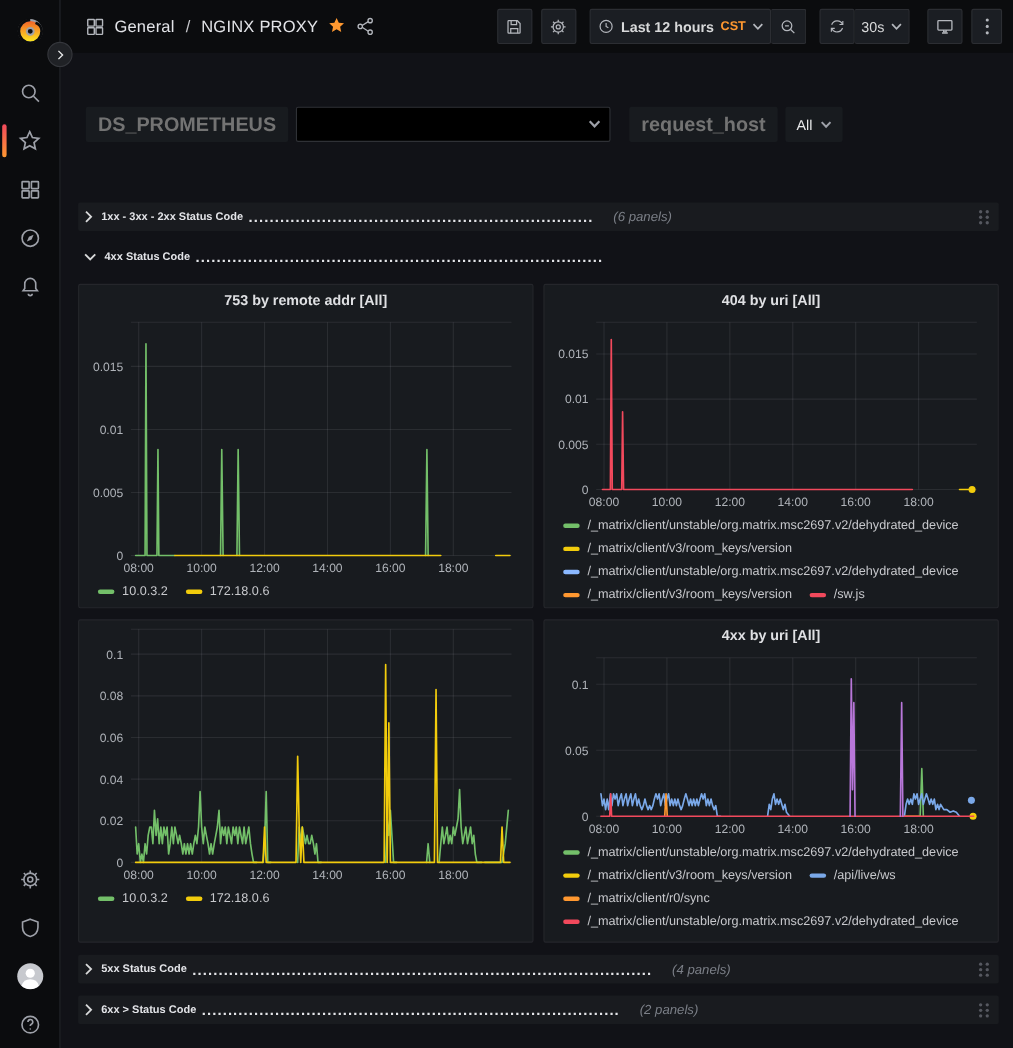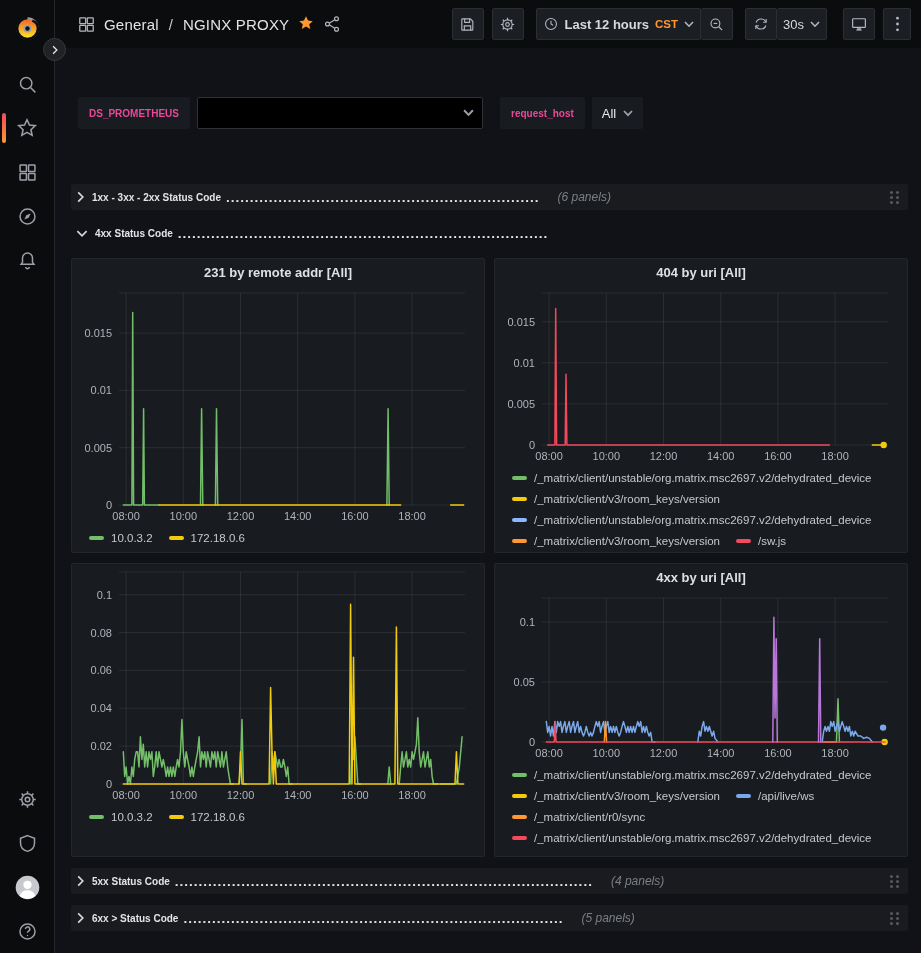--- a/index.html
+++ b/index.html
@@ -51,21 +51,21 @@
   .btn-group .nav-btn + .nav-btn { border-left:none; }
   .time-text { color:#d8d9da; font-size:13px; white-space:nowrap;font-weight:bold; }
   .tz-text { color:#ff9830; font-size:11.5px; font-weight:700; }
   .interval-text { color:#d8d9da; font-size:13px; }
   .kebab-btn { padding:0 4px; min-width:28px; }
 
   
   .submenu { height:42px; display:flex; align-items:center; padding:0 16px 0 23px; gap:7px; flex:0 0 auto; }
   .var-label {
     height:32px; display:flex; align-items:center; padding:0 11px;
-    background:#181b1f; border-radius:2px; color:#ec4899; font-weight:700; font-size:10px; cursor:pointer;
+    background:#181b1f; border-radius:2px; color:#737373; font-weight:700; font-size:18px; cursor:pointer;
   }
   .var-select {
     height:32px; width:286px; background:#000; border:1px solid #2f3136; border-radius:2px;
     display:flex; align-items:center; justify-content:flex-end; padding:0 8px; cursor:pointer;
   }
   .var-select svg, .var-all svg { stroke:#9da0a8; fill:none; stroke-width:1.8; }
   .var-all {
     height:32px; display:flex; align-items:center; gap:7px; padding:0 10px;
     background:#181b1f; border-radius:2px; color:#e8e9ea; font-size:13px; cursor:pointer;
   }
@@ -335,21 +335,21 @@
           <svg width="12" height="9" viewBox="0 0 13 9">
               <path d="m1.5 2 5 5 5-5"></path>
             </svg>
         </span>
         <span class="row-title">4xx Status Code</span>
         <span class="row-dots">..............................................................................</span>
       </div>
 
       <div class="panels-grid">
         <div class="panel">
-          <div class="panel-title">231 by remote addr [All]</div>
+          <div class="panel-title">753 by remote addr [All]</div>
           <svg class="chart" width="402" height="240">
               <line x1="42" x2="388" y1="8" y2="8" stroke="rgba(204,204,220,0.10)"></line>
               <line x1="49.1" x2="49.1" y1="8" y2="220" stroke="rgba(204,204,220,0.10)"></line>
               <text x="49.1" y="235" text-anchor="middle" class="tick">08:00</text>
               <line x1="106.3" x2="106.3" y1="8" y2="220" stroke="rgba(204,204,220,0.10)"></line>
               <text x="106.3" y="235" text-anchor="middle" class="tick">10:00</text>
               <line x1="163.5" x2="163.5" y1="8" y2="220" stroke="rgba(204,204,220,0.10)"></line>
               <text x="163.5" y="235" text-anchor="middle" class="tick">12:00</text>
               <line x1="220.7" x2="220.7" y1="8" y2="220" stroke="rgba(204,204,220,0.10)"></line>
               <text x="220.7" y="235" text-anchor="middle" class="tick">14:00</text>
@@ -560,21 +560,21 @@
       </div>
 
       <div class="row-header collapsed m-row6">
         <span class="row-chevron">
           <svg width="9" height="12" viewBox="0 0 9 13">
               <path d="m2 1.5 5 5-5 5"></path>
             </svg>
         </span>
         <span class="row-title">6xx &gt; Status Code</span>
         <span class="row-dots">................................................................................</span>
-        <span class="row-count">(5 panels)</span>
+        <span class="row-count">(2 panels)</span>
         <span class="drag-handle">
             <i></i>
             <i></i>
             <i></i>
             <i></i>
             <i></i>
             <i></i>
           </span>
       </div>
 

